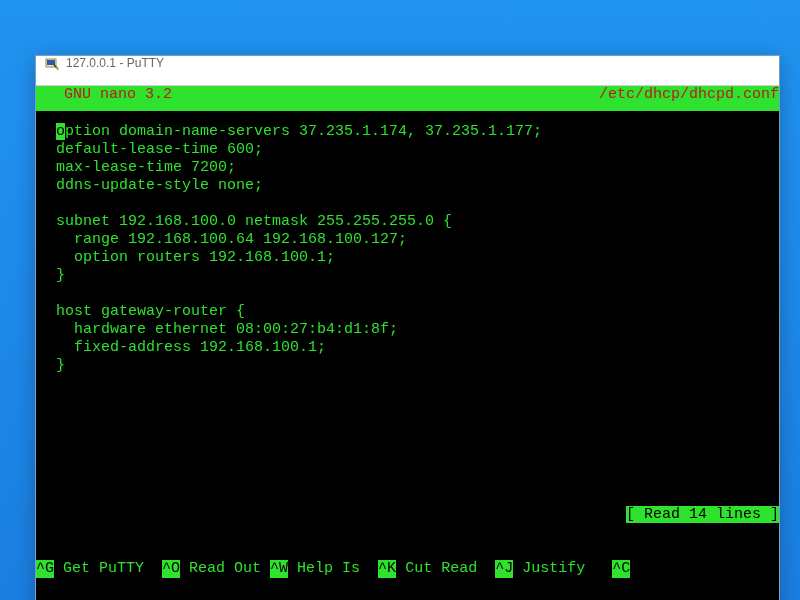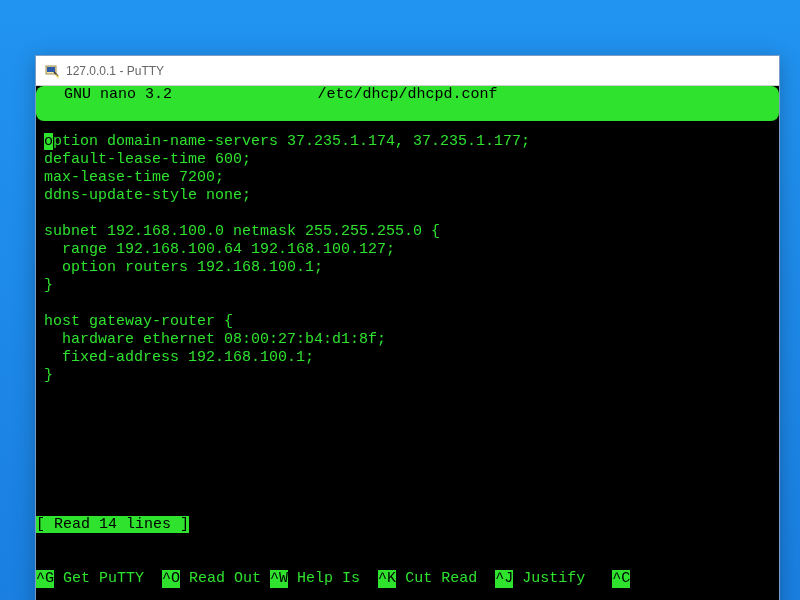--- a/index.html
+++ b/index.html
@@ -16,62 +16,61 @@
   .window {
     width: 745px;
     box-shadow: 0 4px 20px rgba(0,0,0,.25);
     border: 1px solid #7a9cc6;
     background: #fff;
   }
   .titlebar {
     height: 30px;
     background: #fff;
     color: #666;
-    display: flex; align-items: center;
+    display: flex; 
     padding: 0 8px;
     font-size: 12px;
     border-bottom: 1px solid #d0d0d0;
     gap: 6px;
   }
   .titlebar .icon {
     width: 16px; height: 16px;
     display: inline-flex; align-items: center; justify-content: center;
   }
   .terminal {
     background: #000;
     font-family: "Courier New", monospace;
     font-size: 15px;
     line-height: 18px;
     color: #2ee22e;
     position: relative;
   }
   .nano-header {
     background: #2ee22e;
-    color: #000000;
+    color: #b91c1c;
     padding: 0 6px;
-    height: 35px;
+    height: 25px;
     display: flex;
     position: relative;
     white-space: pre;
-    border-radius: 8px;
   }
   .nano-header .brand { padding-left: 4px; }
   .nano-header .file {
-    position: absolute; left: 0; right: 0; text-align: center;
+    position: absolute; left: 0; right: 0; text-align: right;
   }
   .editor {
-    padding: 12px 4px 4px 8px;
+    padding: 12px 4px 4px 20px;
     white-space: pre;
     min-height: 395px;
   }
   .cursor-char {
     background: #2ee22e; color: #000;
   }
   .status-row {
-    text-align: left;
+    text-align: right;
     white-space: pre;
   }
   .status-row .pill {
     background: #2ee22e; color: #000;
   }
   .shortcut-rows {
     white-space: pre;
     padding-bottom: 0;
   }
   .shortcut-rows .row { display: flex; }

